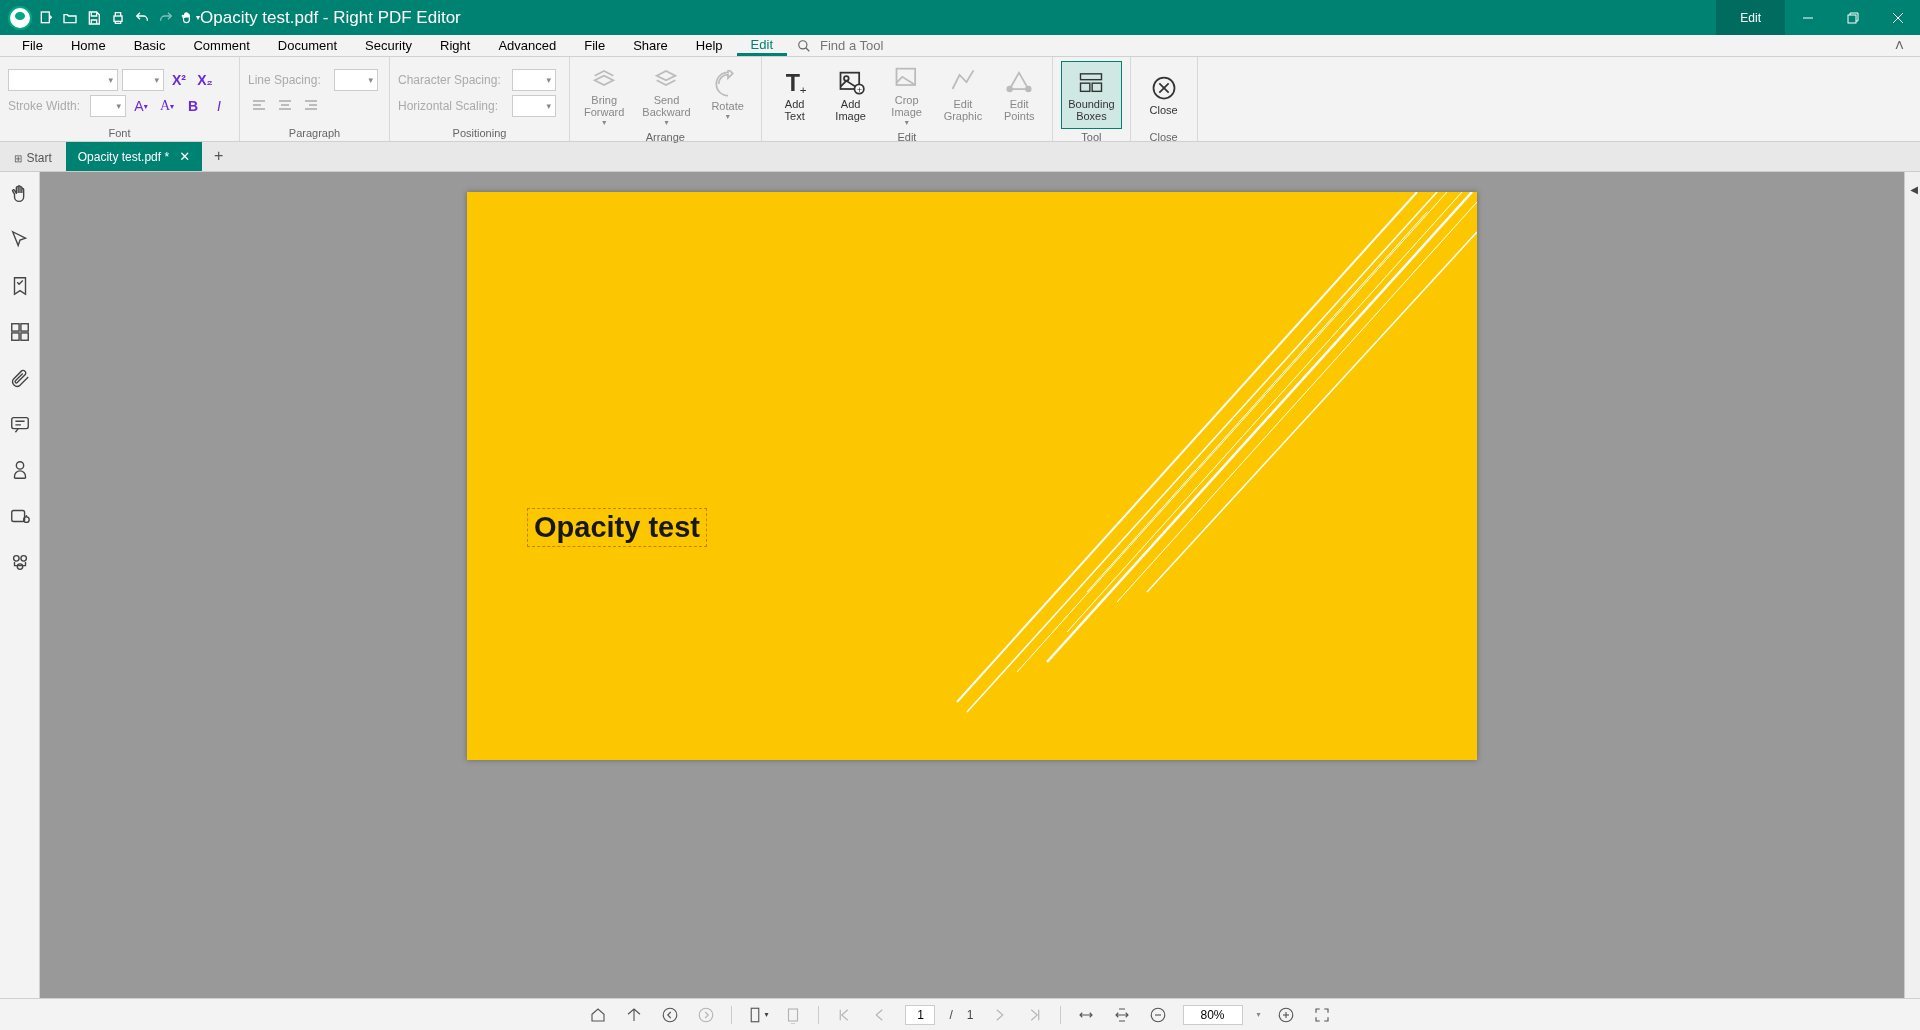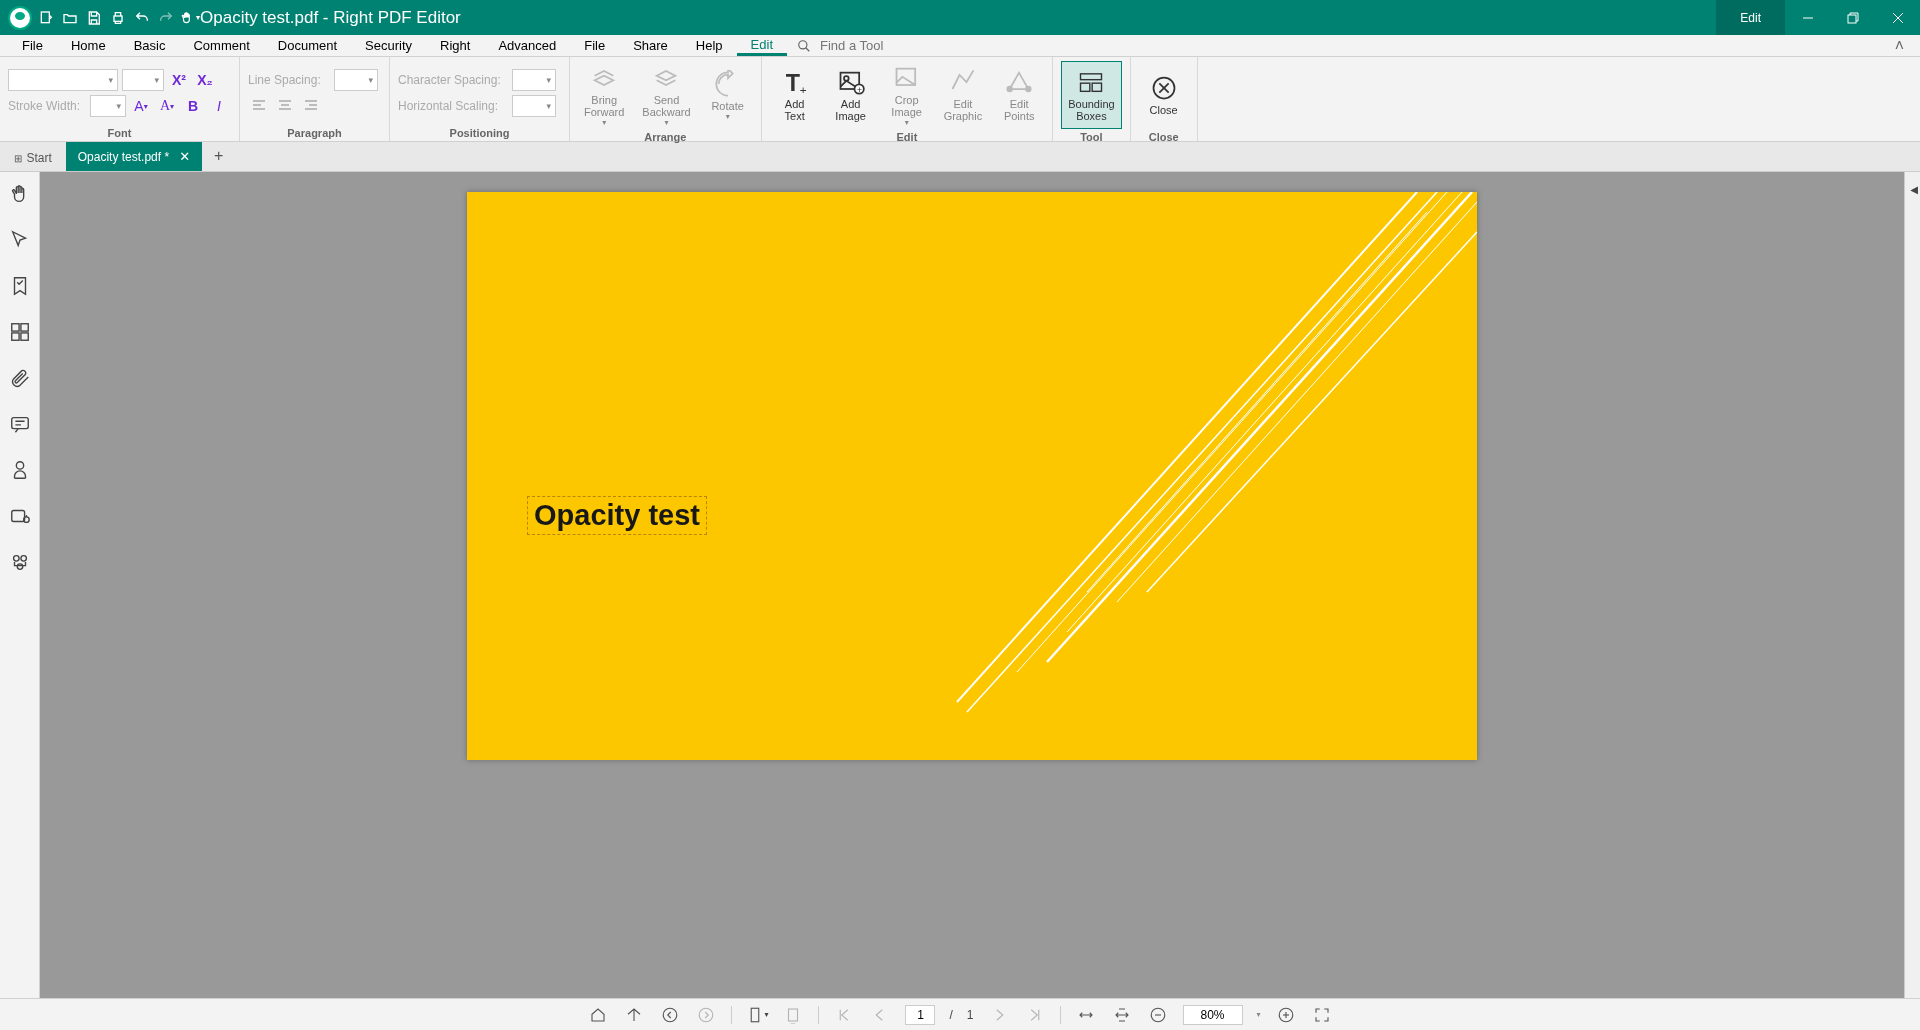--- a/index.html
+++ b/index.html
@@ -21,21 +21,21 @@
     .menu-item { padding: 6px 14px; font-size: 13px; cursor: pointer; height: 100%; display: flex; align-items: center; }
     .menu-item.active { border-bottom: 3px solid #008272; color: #008272; font-weight: 500; }
     .search-tool { display: flex; align-items: center; margin-left: 10px; gap: 6px; }
     .search-input { border: none; background: transparent; font-size: 13px; width: 140px; padding: 3px; outline: none; }
     .ribbon-collapse { margin-left: auto; cursor: pointer; padding: 4px 8px; color: #666; }
     
     
     .ribbon { height: 85px; background: #f3f3f3; display: flex; border-bottom: 1px solid #d0d0d0; }
     .ribbon-group { display: flex; flex-direction: column; padding: 4px 8px 2px; border-right: 1px solid #d8d8d8; position: relative; }
     .ribbon-group-content { display: flex; flex: 1; gap: 6px; align-items: center; }
-    .ribbon-group-label { font-size: 11px; color: #666; text-align: center; padding-top: 2px; font-weight: bold; }
+    .ribbon-group-label { font-size: 11px; color: #666; text-align: center; padding-top: 2px; }
     .ribbon-controls { display: flex; flex-direction: column; gap: 4px; }
     .ribbon-row { display: flex; align-items: center; gap: 4px; }
     .ribbon-label { font-size: 12px; color: #aaa; min-width: 110px; }
     .combo-box { height: 22px; border: 1px solid #ccc; background: white; font-size: 12px; padding: 0 4px; display: flex; align-items: center; justify-content: space-between; }
     .combo-box .arrow { font-size: 9px; color: #888; margin-left: 4px; }
     .icon-btn-small { width: 22px; height: 22px; display: flex; align-items: center; justify-content: center; cursor: pointer; color: #6d28d9; font-size: 14px; }
     .ribbon-big-btn { display: flex; flex-direction: column; align-items: center; justify-content: center; padding: 2px 6px; cursor: pointer; min-width: 50px; height: 68px; font-size: 11px; text-align: center; color: #888; }
     .ribbon-big-btn.enabled { color: #333; }
     .ribbon-big-btn.active { background: #d0e8e4; border: 1px solid #008272; }
     .ribbon-big-btn svg { width: 28px; height: 28px; margin-bottom: 2px; }
@@ -51,21 +51,21 @@
     
     .main-area { flex: 1; display: flex; overflow: hidden; }
     .left-toolbar { width: 40px; background: #f3f3f3; border-right: 1px solid #d0d0d0; display: flex; flex-direction: column; padding-top: 8px; gap: 18px; align-items: center; }
     .tool-btn { width: 28px; height: 28px; display: flex; align-items: center; justify-content: center; cursor: pointer; color: #444; }
     .tool-btn svg { width: 22px; height: 22px; }
     .canvas-area { flex: 1; background: #999; display: flex; align-items: flex-start; justify-content: center; overflow: auto; position: relative; padding-top: 20px; }
     .right-edge { width: 16px; background: #f0f0f0; border-left: 1px solid #ccc; position: relative; }
     .right-edge-arrow { position: absolute; top: 12px; right: 2px; font-size: 10px; color: #444; cursor: pointer; }
     
     .page { width: 1010px; height: 568px; background: #fdc700; position: relative; overflow: hidden; box-shadow: 0 0 6px rgba(0,0,0,0.3); }
-    .bounding-box { position: absolute; left: 60px; top: 304px; border: 1px dashed #b8860b; padding: 2px 6px; }
+    .bounding-box { position: absolute; left: 60px; top: 316px; border: 1px dashed #b8860b; padding: 2px 6px; }
     .page-text { font-size: 29px; font-weight: 700; color: #181818; }
     .page-lines { position: absolute; top: 0; right: 0; width: 560px; height: 568px; }
     .page-lines line { stroke: white; }
     
     
     .statusbar { height: 32px; background: #f3f3f3; border-top: 1px solid #d0d0d0; display: flex; align-items: center; justify-content: center; gap: 14px; font-size: 12px; color: #444; }
     .status-btn { cursor: pointer; display: flex; align-items: center; justify-content: center; width: 22px; height: 22px; }
     .status-btn svg { width: 18px; height: 18px; }
     .page-input { width: 30px; text-align: center; border: 1px solid #ccc; font-size: 12px; padding: 2px; }
     .zoom-input { width: 60px; text-align: center; border: 1px solid #ccc; font-size: 12px; padding: 2px; background: white; }

